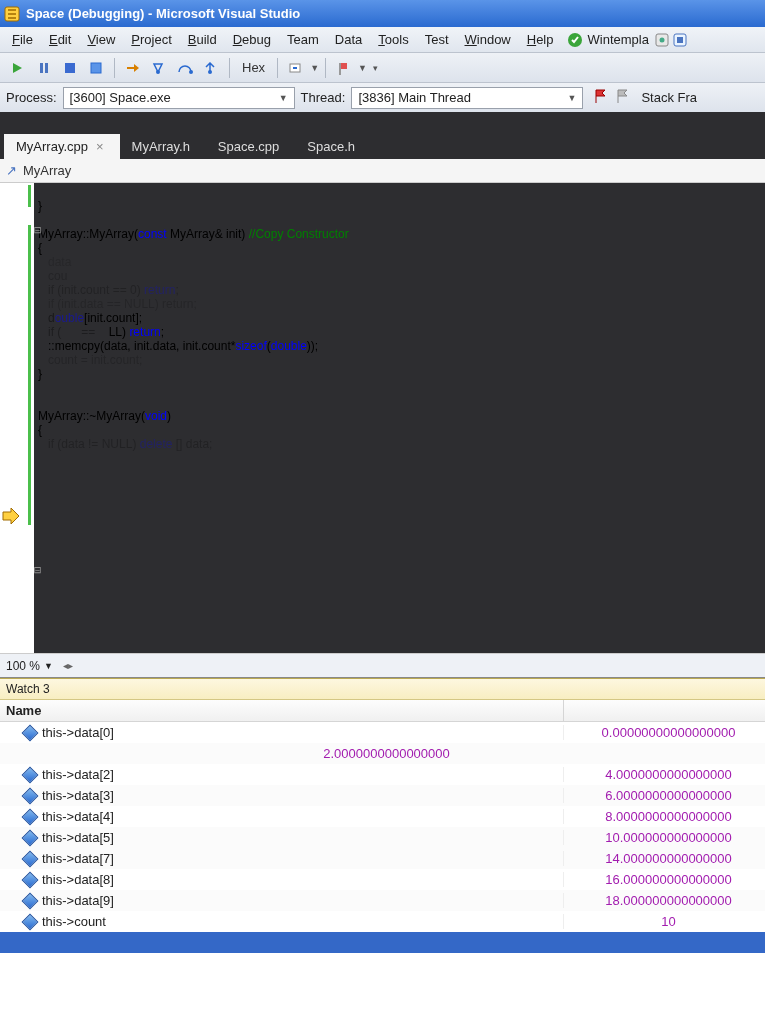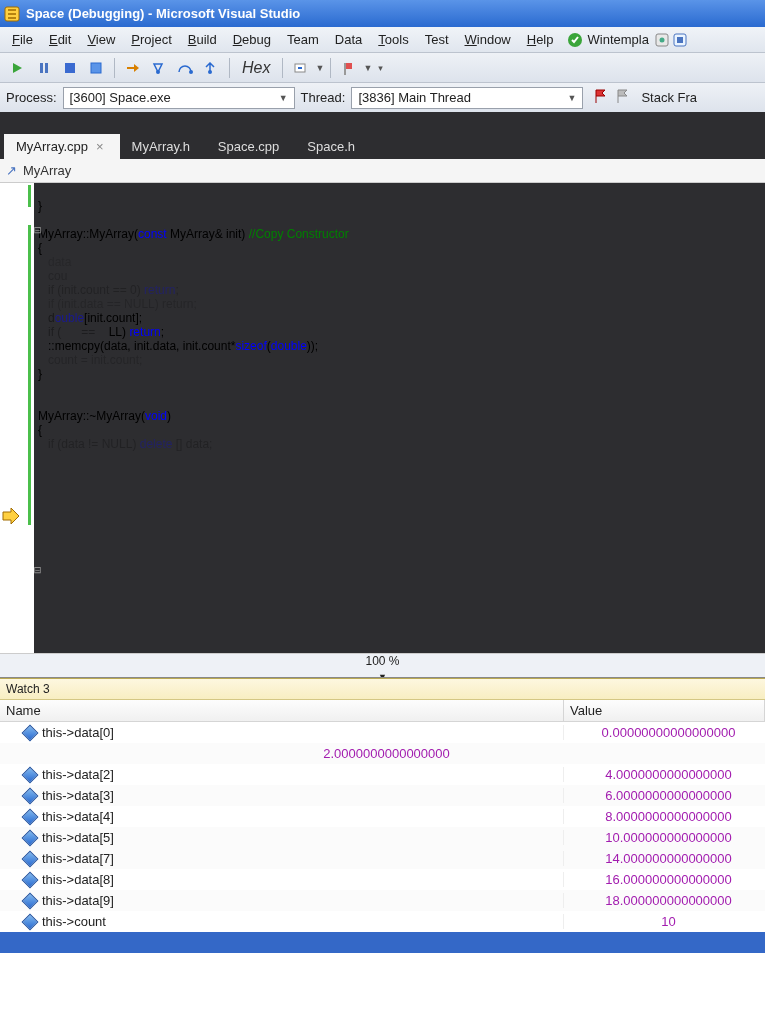--- a/index.html
+++ b/index.html
@@ -9,21 +9,21 @@
 .titlebar svg { width: 16px; height: 16px; margin-right: 6px; }
 
 .menubar { height: 26px; background: linear-gradient(#f0f3f8,#e0e6ee); border-bottom: 1px solid #bcc3ce; display: flex; align-items: center; padding: 0 4px; font-size: 13px; color: #222; }
 .menubar > div { padding: 3px 8px; cursor: default; }
 .menubar .u { text-decoration: underline; }
 .menubar .wintempla { margin-left: 4px; display:flex; align-items:center; gap:4px;}
 .menubar .mb-icon { width:18px; height:18px; display:inline-flex; align-items:center; justify-content:center; }
 
 .toolbar { height: 30px; background: linear-gradient(#eef1f6,#dde3ec); border-bottom: 1px solid #bcc3ce; display: flex; align-items: center; padding: 0 6px; gap: 2px; }
 .tbbtn { width: 24px; height: 22px; display:flex; align-items:center; justify-content:center; border: 1px solid transparent; border-radius: 3px; }
-.tbtext { padding: 0 6px; color:#333; font-size:16px;font-style:italic; }
+.tbtext { padding: 0 6px; color:#333; font-size:13px; }
 .tbsep { width:1px; height:20px; background:#b0b8c4; margin:0 4px; }
 
 .processbar { height: 30px; background: linear-gradient(#eef1f6,#dde3ec); border-bottom: 1px solid #2d2d30; display:flex; align-items:center; padding:12px 6px; gap:6px; font-size:13px; color:#222;}
 .processbar .dd { background:#fff; border:1px solid #99a0ab; height:22px; display:flex; align-items:center; padding:0 6px; min-width:0; position:relative; }
 .processbar .dd .arrow { margin-left:auto; padding-left:10px; color:#555; font-size:9px; }
 .dd-process { width: 232px; }
 .dd-thread { width: 232px; }
 
 .darkstrip { height: 20px; background: #2d2d30; }
 
@@ -36,24 +36,24 @@
 .navband .arw { color:#4a74c0; }
 .gutter { width:34px; background:#fff; border-right:0; position:relative; }
 .code { flex:1; padding-left:4px; white-space:pre; padding-top:2px;}
 .kw { color:#0000ff; }
 .cm { color:#008000; }
 
 .breakarrow { position:absolute; left:2px; width:18px; height:18px; }
 
 .greenbar { position:absolute; left:28px; width:3px; background:#4bbf4b; }
 
-.zoomrow { height:24px; background:#eef1f6; border-top:1px solid #ccc; display:flex; align-items:center; padding:0 6px; gap:4px; font-size:12px; color:#222;flex-direction:column;}
+.zoomrow { height:24px; background:#eef1f6; border-top:1px solid #ccc; display:flex; align-items:center; padding:0 6px; gap:4px; font-size:12px; color:#222;}
 
 .watchhdr { height:22px; background: linear-gradient(#fdf7e0,#f8eec2); border-top:1px solid #b9a851; border-bottom:1px solid #d4c784; display:flex; align-items:center; padding:0 6px; font-size:12px; color:#222; }
-.colhdr { height:22px; background: linear-gradient(#fdfdfd,#f0f0f0); border-bottom:1px solid #d5d5d5; display:flex; color:#222; font-size:13px; }
+.colhdr { height:22px; background: linear-gradient(#fdfdfd,#f0f0f0); border-bottom:1px solid #d5d5d5; display:flex; color:#222; font-size:13px;font-weight:bold; }
 .colhdr > div { padding:3px 6px; border-right:1px solid #d5d5d5; }
 .col-name { width:564px; }
 .col-val { flex:1; }
 
 .wrow { height:21px; display:flex; align-items:center; font-size:13px; }
 .wrow.odd { background:#fbfbfb; }
 .wrow .cell-name { width:564px; display:flex; align-items:center; padding-left:24px; gap:6px; border-right:1px solid #eee; color:#222; }
 .wrow .cell-val { flex:1; padding-left:8px; color:#a21caf;text-align:center; }
 .diamond { width:12px; height:12px; display:inline-block; transform:rotate(45deg); background:linear-gradient(135deg,#7fb8ef,#2a6ad0); border:1px solid #1d4f9e;}
 .selrow { height:21px; background:#3468c7; border:0; }
@@ -263,21 +263,20 @@
     <span style="font-size:9px;">▼</span>
     <span style="margin-left:6px;font-size:10px;color:#666;">◂▸</span>
   </div>
 
   <div class="bottom">
     <div class="watchhdr">
       <span>Watch 3</span>
     </div>
     <div class="colhdr">
       <div class="col-name">Name</div>
-      <div class="col-val">Value</div>
     </div>
     <div id="watch-rows">
         <div class="wrow">
           <div class="cell-name">
             <span class="diamond"></span>
             <span>this-&gt;data[0]</span>
           </div>
           <div class="cell-val">0.00000000000000000</div>
         </div>
         <div class="wrow odd">

